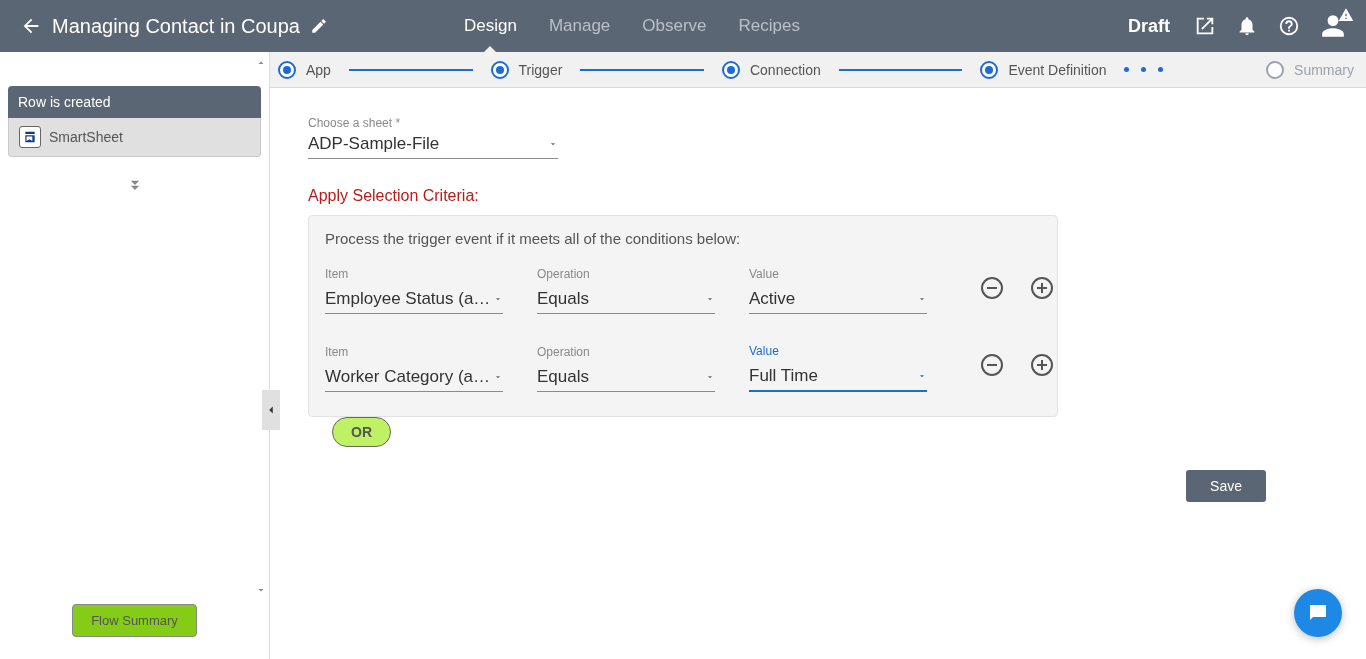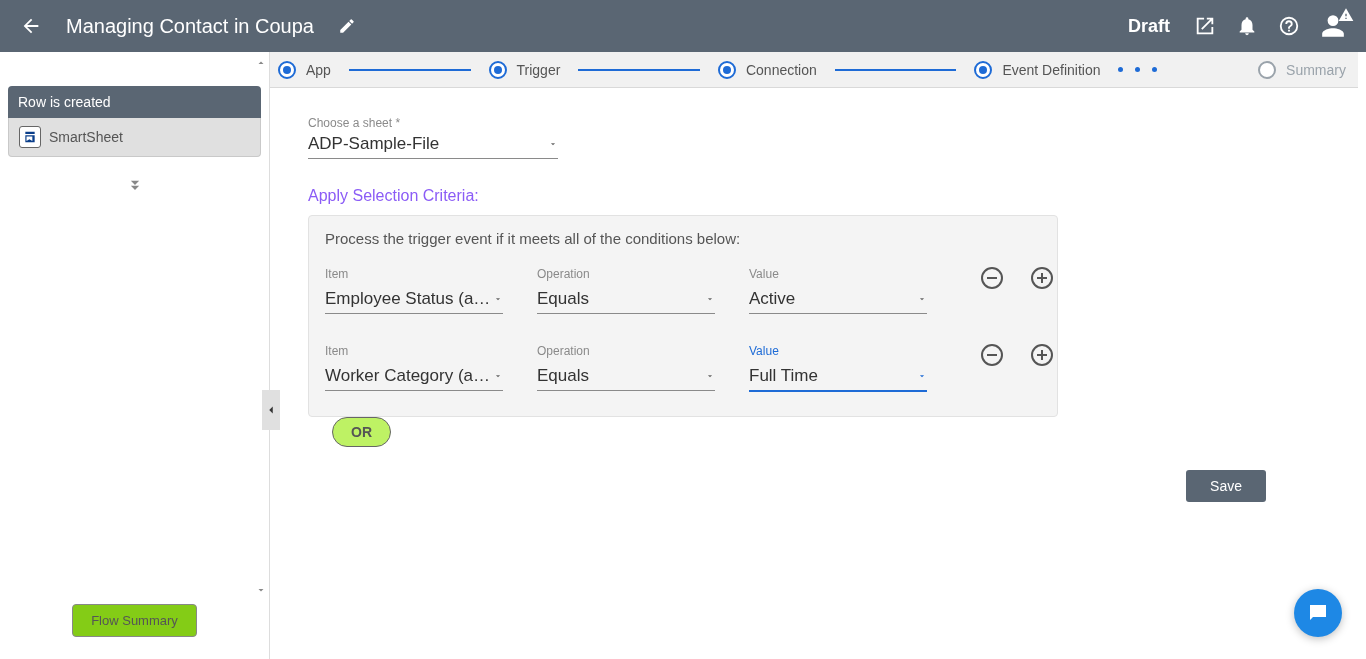--- a/index.html
+++ b/index.html
@@ -1,19 +1,19 @@
 <!DOCTYPE html>
 <html><head>
   <meta charset="utf-8">
   <style>
     * { margin: 0; padding: 0; box-sizing: border-box; }
     body { font-family: Arial, Helvetica, sans-serif; font-size: 14px; background: #fff; color: #333; }
 
     .header { background: #5a6673; height: 52px; display: flex; align-items: center; color: #fff; position: relative; }
-    .header-left { display: flex; align-items: center; padding-left: 20px; gap: 14px; }
+    .header-left { display: flex; align-items: center; padding-left: 20px; }
     .back-arrow { cursor: pointer; margin-right: 10px; display: flex; align-items: center; }
     .back-arrow svg { width: 22px; height: 22px; fill: #fff; }
     .page-title { font-size: 20px; font-weight: 500; margin-right: 10px; }
     .edit-icon { cursor: pointer; display: flex; align-items: center; }
     .edit-icon svg { width: 18px; height: 18px; fill: #fff; }
     .header-tabs { display: flex; align-items: stretch; margin-left: 120px; height: 52px; }
     .header-tab { padding: 0 16px; display: flex; align-items: center; color: #b8c0c8; font-size: 17px; cursor: pointer; position: relative; }
     .header-tab.active { color: #fff; font-weight: 500; }
     .header-tab.active::after { content: ''; position: absolute; bottom: -1px; left: 50%; transform: translateX(-50%); width: 0; height: 0; border-left: 7px solid transparent; border-right: 7px solid transparent; border-bottom: 7px solid #f1f1f1; }
     .header-right { margin-left: auto; display: flex; align-items: center; gap: 20px; padding-right: 20px; }
@@ -59,61 +59,67 @@
 
     .field-label { font-size: 12px; color: #8a8a8a; margin-bottom: 0px; }
     .select-field { display: flex; align-items: center; justify-content: space-between; width: 250px; border-bottom: 1px solid #8a8a8a; padding: 4px 0; margin-bottom: 28px; cursor: pointer; }
     .select-field.small { width: 178px; margin-bottom: 0; }
     .select-field.active { border-bottom: 2px solid #1e6bd6; gap: 44px; }
     .select-val { color: #333; font-size: 17px; white-space: nowrap; overflow: hidden; text-overflow: ellipsis; }
     .caret { display: flex; align-items: center; }
     .caret svg { width: 10px; height: 10px; fill: #666; }
     .caret.blue svg { fill: #1e6bd6; }
 
-    .section-title { font-size: 16px; color: #8b5cf6; margin-bottom: 10px; }
+    .section-title { font-size: 16px; color: #b91c1c; margin-bottom: 10px; }
     .criteria-box { background: #f4f4f4; border: 1px solid #e2e2e2; border-radius: 4px; padding: 14px 16px; width: 750px; }
     .criteria-desc { font-size: 15px; color: #555; margin-bottom: 20px; }
 
-    .criteria-row { display: flex; align-items: flex-start; gap: 34px; margin-bottom: 30px; }
+    .criteria-row { display: flex; align-items: center; gap: 34px; margin-bottom: 30px; }
     .criteria-cell { display: flex; flex-direction: column; }
     .criteria-cell .field-label { margin-bottom: 4px; }
     .field-label.blue { color: #1e6bd6; }
 
     .row-actions { display: flex; align-items: center; gap: 28px; margin-left: 20px; margin-bottom: 6px; }
     .circ-btn { width: 22px; height: 22px; border-radius: 50%; border: 2px solid #555; display: flex; align-items: center; justify-content: center; cursor: pointer; font-size: 16px; color: #555; line-height: 1; }
     .circ-btn.minus::before { content: ''; width: 10px; height: 2px; background: #555; display: block; }
     .circ-btn.plus { position: relative; }
     .circ-btn.plus::before { content: ''; position: absolute; width: 10px; height: 2px; background: #555; }
     .circ-btn.plus::after { content: ''; position: absolute; width: 2px; height: 10px; background: #555; }
 
     .or-btn { margin-left: 24px; padding: 6px 18px; border: 1px solid #666; border-radius: 18px; background: #bef264; color: #555; font-size: 14px; font-weight: 600; cursor: pointer; }
 
     .save-btn { position: absolute; right: 100px; top: 418px; padding: 8px 24px; background: #5a6673; color: #fff; border: none; border-radius: 3px; font-size: 14px; cursor: pointer; }
 
     .chat-bubble { position: fixed; right: 24px; bottom: 22px; width: 48px; height: 48px; border-radius: 50%; background: #1e88e5; display: flex; align-items: center; justify-content: center; cursor: pointer; box-shadow: 0 2px 8px rgba(0,0,0,0.25); }
     .chat-bubble svg { width: 24px; height: 24px; fill: #fff; }
 
-    .stepper-wrap { position: absolute; left: 0; right: 8px; top: 52px; border-radius: 6px; }
+    .stepper-wrap { position: absolute; left: 0; right: 0; top: 52px; border-radius: 6px; }
   </style>
 </head>
 <body>
 
 <div class="header">
   <div class="header-left">
     <span class="back-arrow">
       <svg viewBox="0 0 24 24">
           <path d="M20 11H7.8l5.6-5.6L12 4l-8 8 8 8 1.4-1.4L7.8 13H20z"></path>
         </svg>
     </span>
     <span class="page-title">Managing Contact in Coupa</span>
     <span class="edit-icon">
       <svg viewBox="0 0 24 24">
           <path d="M3 17.25V21h3.75l11-11-3.75-3.75-11 11zM20.7 7.05a1 1 0 0 0 0-1.41l-2.34-2.34a1 1 0 0 0-1.41 0L15 5.25 18.75 9l1.95-1.95z"></path>
         </svg>
     </span>
+  </div>
+  <div class="header-tabs">
+    <div class="header-tab active">Design</div>
+    <div class="header-tab">Manage</div>
+    <div class="header-tab">Observe</div>
+    <div class="header-tab">Recipes</div>
   </div>
   <div class="header-right">
     <span class="status-draft">Draft</span>
     <span class="hdr-icon">
       <svg viewBox="0 0 24 24">
           <path d="M14 3v2h3.6l-9.8 9.8 1.4 1.4L19 6.4V10h2V3h-7zM5 5h6V3H3v18h18v-8h-2v6H5V5z"></path>
         </svg>
     </span>
     <span class="hdr-icon">
       <svg viewBox="0 0 24 24">

